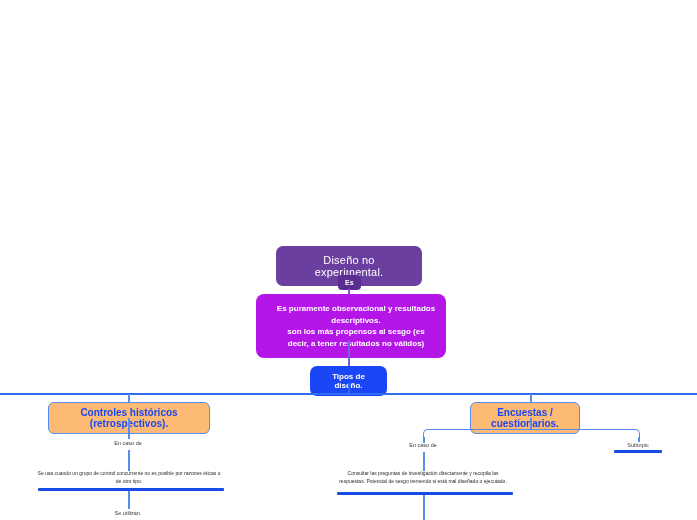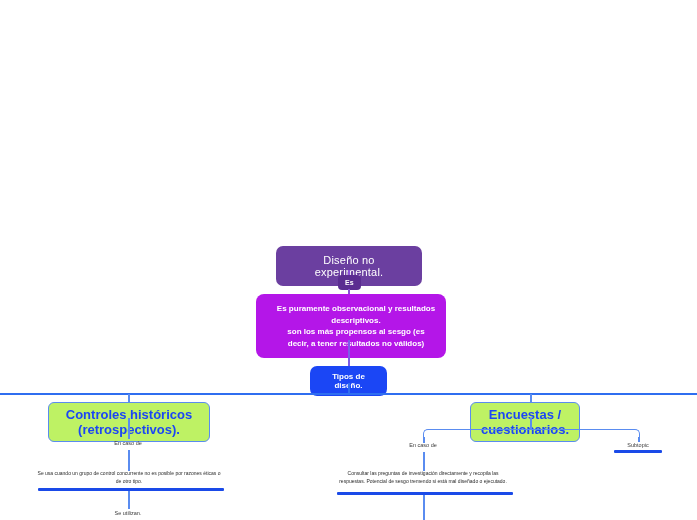--- a/index.html
+++ b/index.html
@@ -62,24 +62,24 @@
     background: #1b46f5;
     color: #ffffff;
     font-weight: bold;
     font-size: 8px;
     border-radius: 7px;
     padding: 6px 12px;
   }
 
   
   .blue-outline-node {
-    background: #bef264;
+    background: #fdba74;
     color: #1b46f5;
     font-weight: bold;
-    font-size: 13px;
+    font-size: 10px;
     border: 1.5px solid #5a8cf0;
     border-radius: 6px;
     padding: 4px 9px;
   }
 
   
   .plain-label {
     color: #3a3a3a;
     font-size: 5.5px;
     line-height: 1.5;

